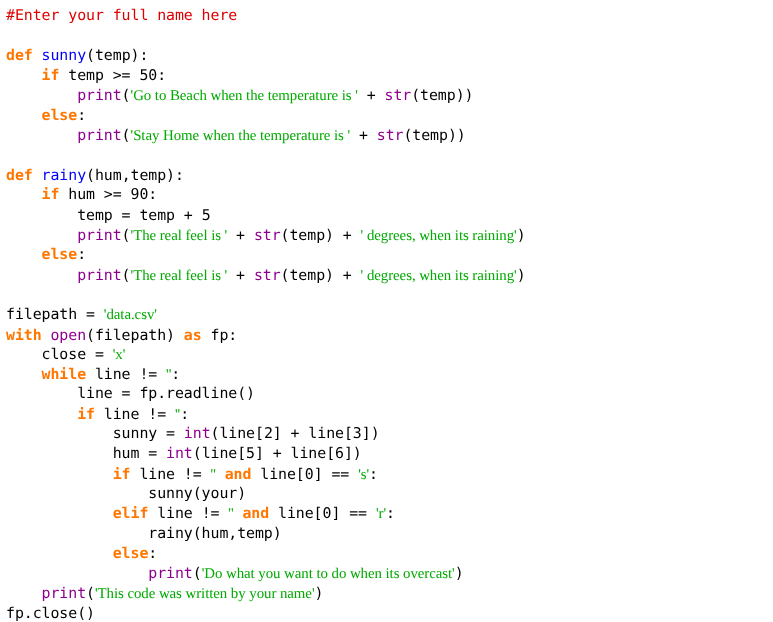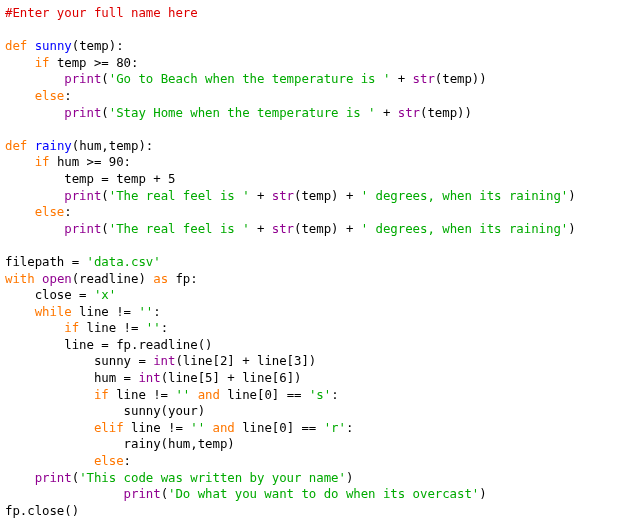--- a/index.html
+++ b/index.html
@@ -29,56 +29,56 @@
     line-height: 16.6px;
     height: 16.6px;
     color: #000000;
     letter-spacing: -0.05px;
   }
   .code-line.blank {
     color: transparent;
   }
   
   .tok-comment  { color: #dd0000; }
-  .tok-keyword  { color: #ff7700; font-weight: normal; }
+  .tok-keyword  { color: #ff7700; font-weight: bold; }
   .tok-builtin  { color: #900090; }
   .tok-funcname { color: #0000ff; }
-  .tok-string   { color: #00aa00; }
+  .tok-string   { color: #00aa00; font-family: Liberation Serif, serif; }
   .tok-plain    { color: #000000; }
   .tok-number   { color: #000000; }
 </style>
 </head>
 <body>
 
 <div id="code-editor">
 
 <div class="code-line"><span class="tok-comment">#Enter your full name here</span></div>
     <div class="code-line blank">&nbsp;</div>
     <div class="code-line"><span class="tok-keyword">def</span><span class="tok-plain"> </span><span class="tok-funcname">sunny</span><span class="tok-plain">(temp):</span></div>
-    <div class="code-line"><span class="tok-plain">    </span><span class="tok-keyword">if</span><span class="tok-plain"> temp &gt;= </span><span class="tok-number">80</span><span class="tok-plain">:</span></div>
+    <div class="code-line"><span class="tok-plain">    </span><span class="tok-keyword">if</span><span class="tok-plain"> temp &gt;= </span><span class="tok-number">50</span><span class="tok-plain">:</span></div>
     <div class="code-line"><span class="tok-plain">        </span><span class="tok-builtin">print</span><span class="tok-plain">(</span><span class="tok-string">'Go to Beach when the temperature is '</span><span class="tok-plain"> + </span><span class="tok-builtin">str</span><span class="tok-plain">(temp))</span></div>
     <div class="code-line"><span class="tok-plain">    </span><span class="tok-keyword">else</span><span class="tok-plain">:</span></div>
     <div class="code-line"><span class="tok-plain">        </span><span class="tok-builtin">print</span><span class="tok-plain">(</span><span class="tok-string">'Stay Home when the temperature is '</span><span class="tok-plain"> + </span><span class="tok-builtin">str</span><span class="tok-plain">(temp))</span></div>
     <div class="code-line blank">&nbsp;</div>
     <div class="code-line"><span class="tok-keyword">def</span><span class="tok-plain"> </span><span class="tok-funcname">rainy</span><span class="tok-plain">(hum,temp):</span></div>
     <div class="code-line"><span class="tok-plain">    </span><span class="tok-keyword">if</span><span class="tok-plain"> hum &gt;= </span><span class="tok-number">90</span><span class="tok-plain">:</span></div>
     <div class="code-line"><span class="tok-plain">        temp = temp + </span><span class="tok-number">5</span></div>
     <div class="code-line"><span class="tok-plain">        </span><span class="tok-builtin">print</span><span class="tok-plain">(</span><span class="tok-string">'The real feel is '</span><span class="tok-plain"> + </span><span class="tok-builtin">str</span><span class="tok-plain">(temp) + </span><span class="tok-string">' degrees, when its raining'</span><span class="tok-plain">)</span></div>
     <div class="code-line"><span class="tok-plain">    </span><span class="tok-keyword">else</span><span class="tok-plain">:</span></div>
     <div class="code-line"><span class="tok-plain">        </span><span class="tok-builtin">print</span><span class="tok-plain">(</span><span class="tok-string">'The real feel is '</span><span class="tok-plain"> + </span><span class="tok-builtin">str</span><span class="tok-plain">(temp) + </span><span class="tok-string">' degrees, when its raining'</span><span class="tok-plain">)</span></div>
     <div class="code-line blank">&nbsp;</div>
     <div class="code-line"><span class="tok-plain">filepath = </span><span class="tok-string">'data.csv'</span></div>
-    <div class="code-line"><span class="tok-keyword">with</span><span class="tok-plain"> </span><span class="tok-builtin">open</span><span class="tok-plain">(readline) </span><span class="tok-keyword">as</span><span class="tok-plain"> fp:</span></div>
+    <div class="code-line"><span class="tok-keyword">with</span><span class="tok-plain"> </span><span class="tok-builtin">open</span><span class="tok-plain">(filepath) </span><span class="tok-keyword">as</span><span class="tok-plain"> fp:</span></div>
     <div class="code-line"><span class="tok-plain">    close = </span><span class="tok-string">'x'</span></div>
     <div class="code-line"><span class="tok-plain">    </span><span class="tok-keyword">while</span><span class="tok-plain"> line != </span><span class="tok-string">''</span><span class="tok-plain">:</span></div>
+    <div class="code-line"><span class="tok-plain">        line = fp.readline()</span></div>
     <div class="code-line"><span class="tok-plain">        </span><span class="tok-keyword">if</span><span class="tok-plain"> line != </span><span class="tok-string">''</span><span class="tok-plain">:</span></div>
-    <div class="code-line"><span class="tok-plain">        line = fp.readline()</span></div>
     <div class="code-line"><span class="tok-plain">            sunny = </span><span class="tok-builtin">int</span><span class="tok-plain">(line[</span><span class="tok-number">2</span><span class="tok-plain">] + line[</span><span class="tok-number">3</span><span class="tok-plain">])</span></div>
     <div class="code-line"><span class="tok-plain">            hum = </span><span class="tok-builtin">int</span><span class="tok-plain">(line[</span><span class="tok-number">5</span><span class="tok-plain">] + line[</span><span class="tok-number">6</span><span class="tok-plain">])</span></div>
     <div class="code-line"><span class="tok-plain">            </span><span class="tok-keyword">if</span><span class="tok-plain"> line != </span><span class="tok-string">''</span><span class="tok-plain"> </span><span class="tok-keyword">and</span><span class="tok-plain"> line[</span><span class="tok-number">0</span><span class="tok-plain">] == </span><span class="tok-string">'s'</span><span class="tok-plain">:</span></div>
     <div class="code-line"><span class="tok-plain">                sunny(your)</span></div>
     <div class="code-line"><span class="tok-plain">            </span><span class="tok-keyword">elif</span><span class="tok-plain"> line != </span><span class="tok-string">''</span><span class="tok-plain"> </span><span class="tok-keyword">and</span><span class="tok-plain"> line[</span><span class="tok-number">0</span><span class="tok-plain">] == </span><span class="tok-string">'r'</span><span class="tok-plain">:</span></div>
     <div class="code-line"><span class="tok-plain">                rainy(hum,temp)</span></div>
     <div class="code-line"><span class="tok-plain">            </span><span class="tok-keyword">else</span><span class="tok-plain">:</span></div>
+    <div class="code-line"><span class="tok-plain">                </span><span class="tok-builtin">print</span><span class="tok-plain">(</span><span class="tok-string">'Do what you want to do when its overcast'</span><span class="tok-plain">)</span></div>
     <div class="code-line"><span class="tok-plain">    </span><span class="tok-builtin">print</span><span class="tok-plain">(</span><span class="tok-string">'This code was written by your name'</span><span class="tok-plain">)</span></div>
-    <div class="code-line"><span class="tok-plain">                </span><span class="tok-builtin">print</span><span class="tok-plain">(</span><span class="tok-string">'Do what you want to do when its overcast'</span><span class="tok-plain">)</span></div>
     <div class="code-line"><span class="tok-plain">fp.close()</span></div>
   </div>
 
 </body></html>

